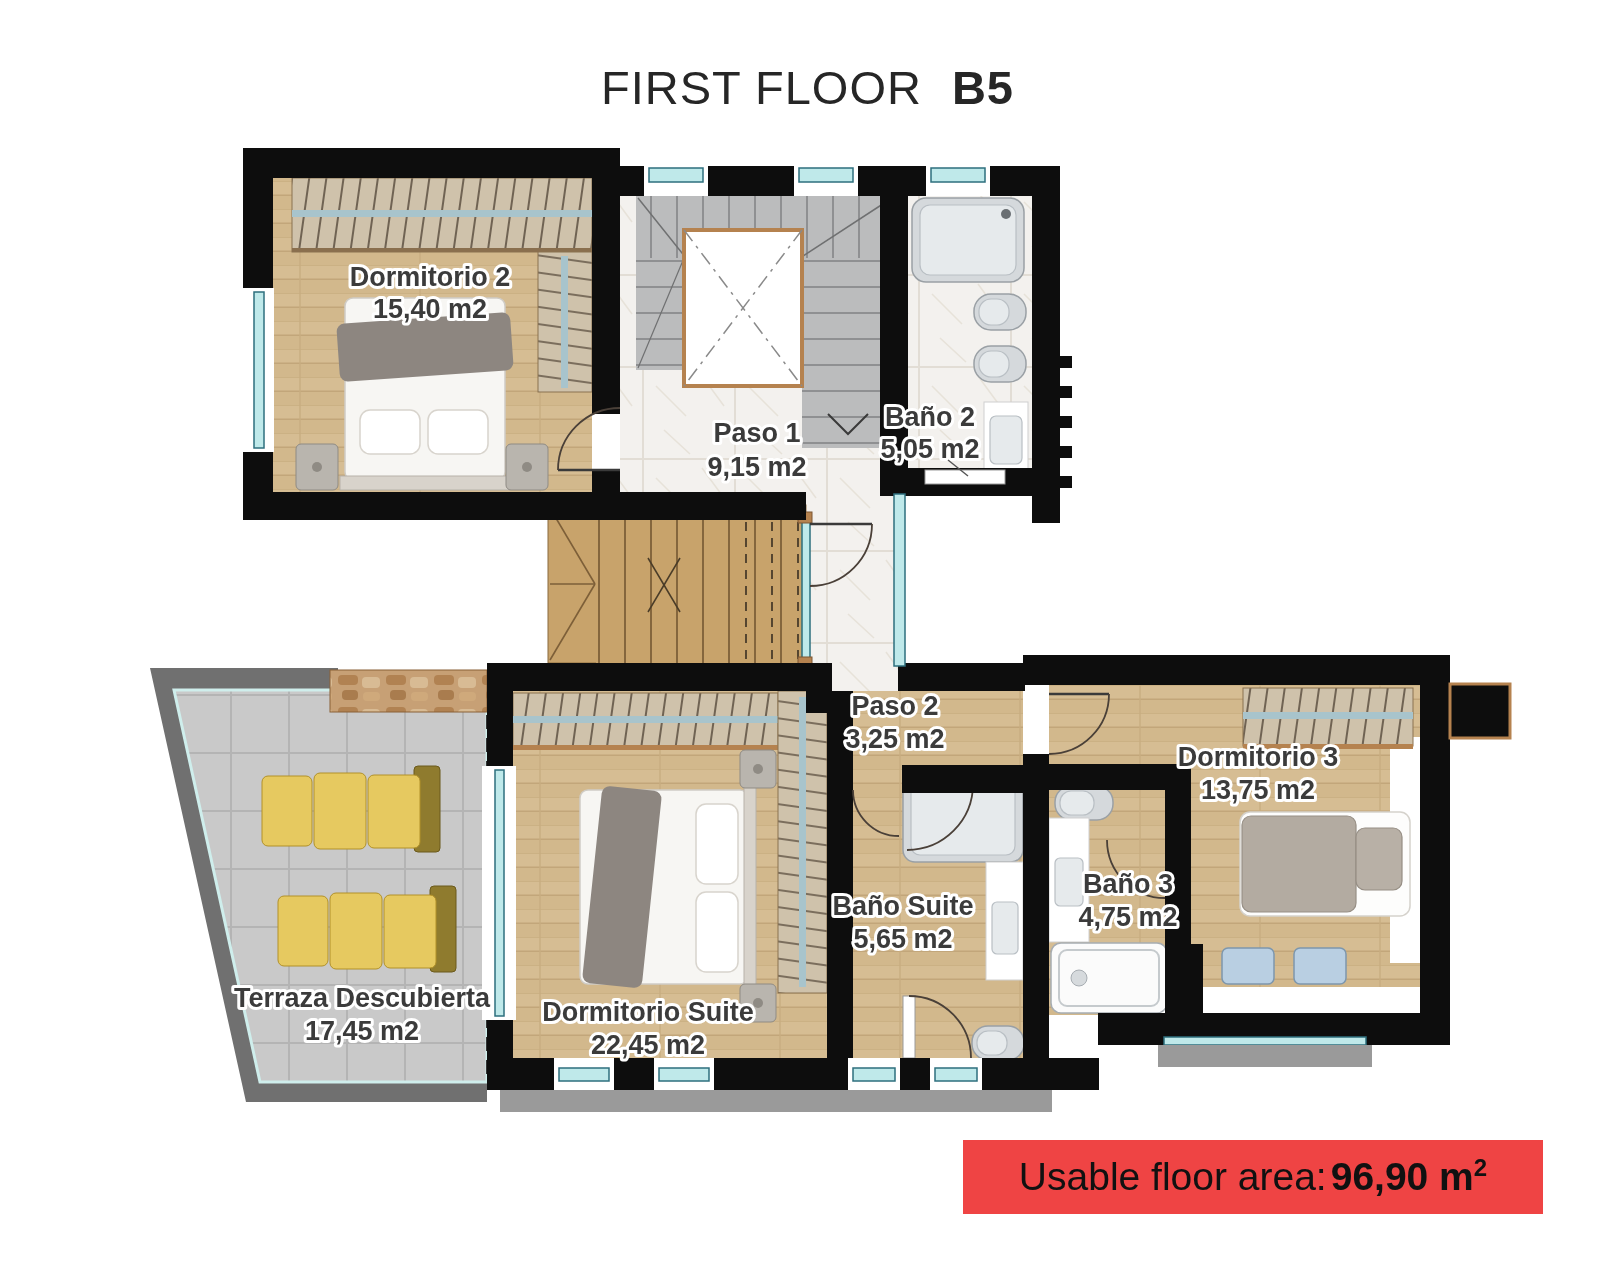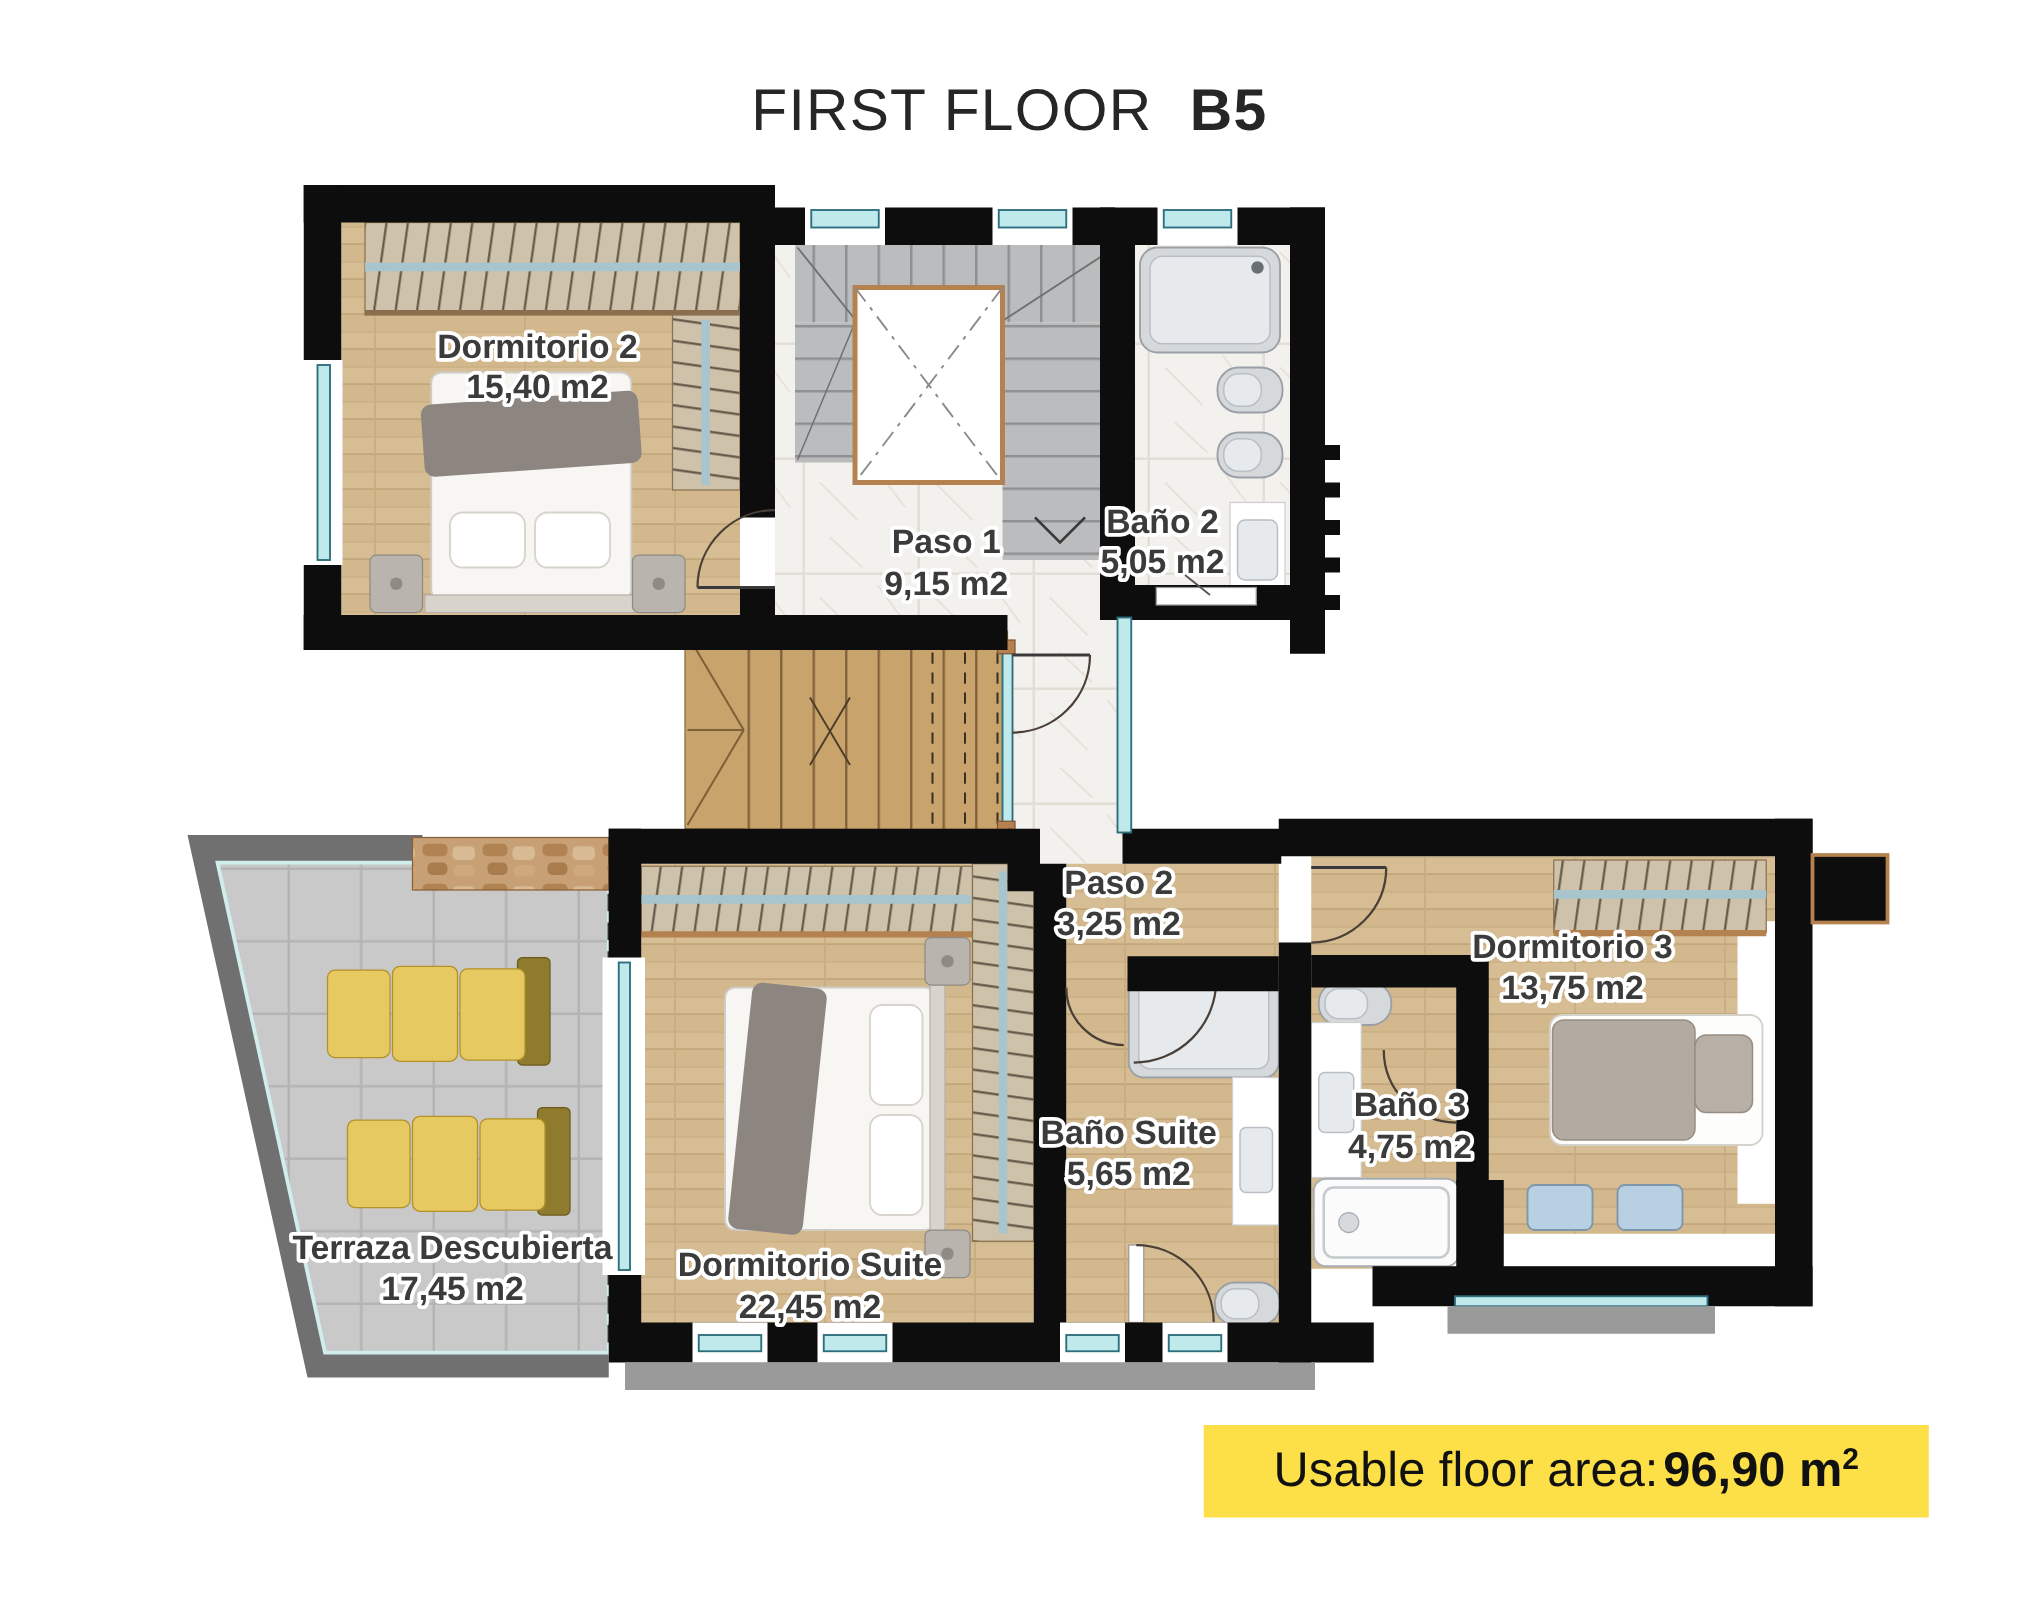--- a/index.html
+++ b/index.html
@@ -2,21 +2,21 @@
 <html><head>
 <meta charset="utf-8">
 <style>
   html,body{margin:0;padding:0;background:#ffffff;}
   #canvas{position:relative;width:1605px;height:1280px;background:#ffffff;overflow:hidden;
           font-family:"Liberation Sans",sans-serif;}
   .title{position:absolute;left:0;top:60px;width:1615px;text-align:center;
          font-size:47px;color:#262626;letter-spacing:1px;font-weight:400;}
   .title .unit{font-weight:bold;margin-left:30px;}
   .footerbar{position:absolute;left:963px;top:1140px;width:580px;height:74px;
-             background:#fde047;display:flex;align-items:center;justify-content:center;
+             background:#ef4444;display:flex;align-items:center;justify-content:center;
              font-size:39px;color:#111;text-align:right;}
   .footerbar .val{font-weight:bold;margin-left:4px;}
   .footerbar sup{font-weight:bold;font-size:24px;vertical-align:super;line-height:0;}
   svg{position:absolute;left:0;top:0;}
   .lbl{font-family:"Liberation Sans",sans-serif;font-weight:bold;font-size:27px;
        fill:#3b3b3b;stroke:#ffffff;stroke-width:6px;paint-order:stroke;
        stroke-linejoin:round;text-anchor:middle;}
   .wall{fill:#0d0d0d;}
   .doorarc{fill:none;stroke:#4a4038;stroke-width:1.8px;}
   .doorleaf{stroke:#3a3a3a;stroke-width:2.5px;}

